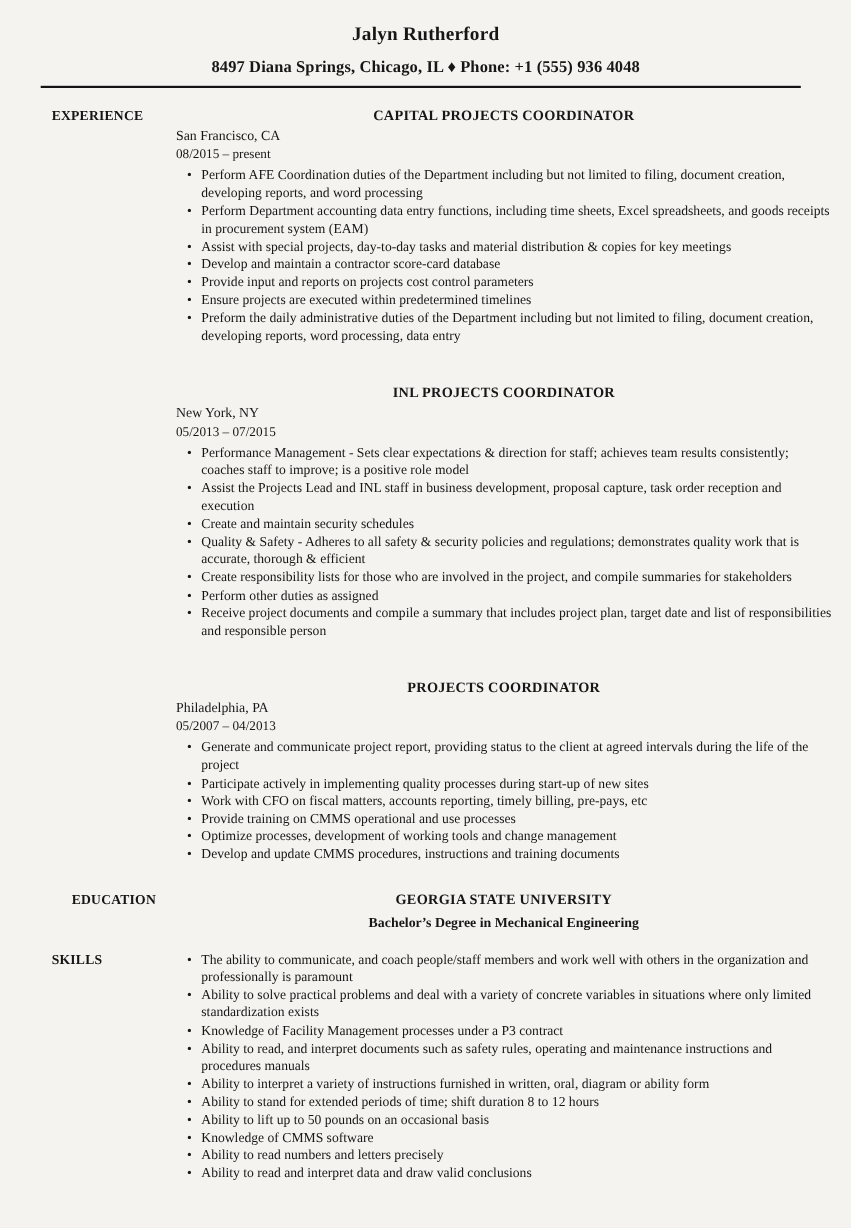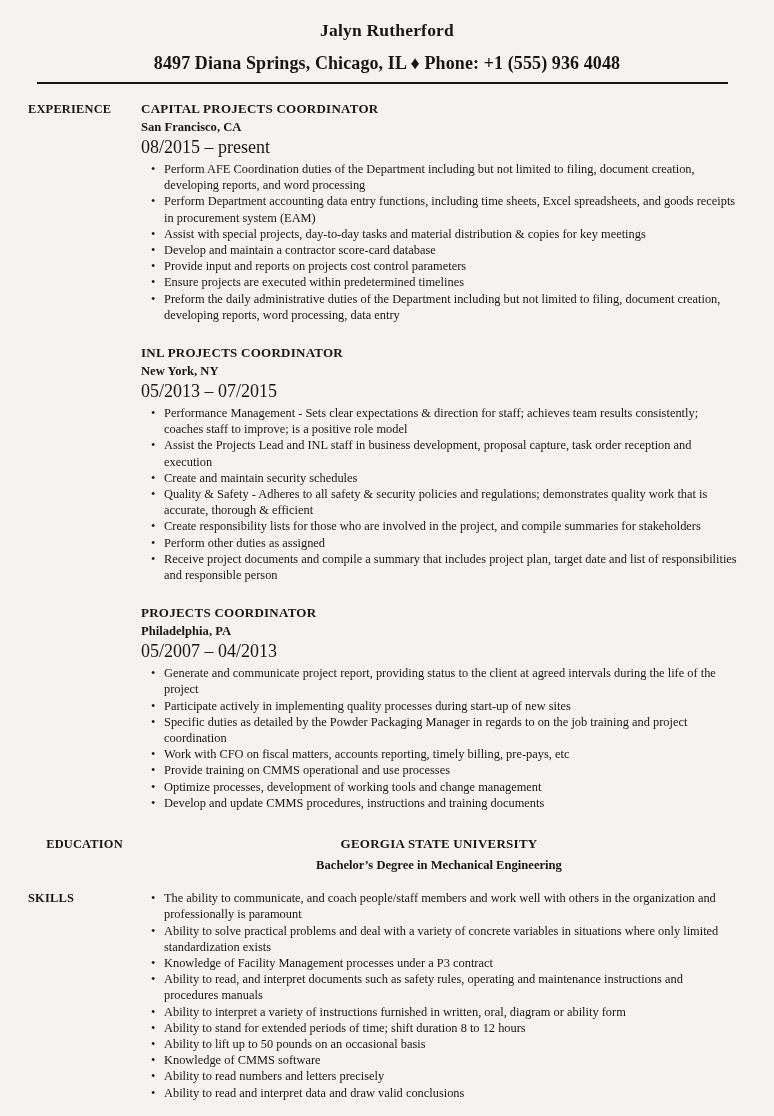--- a/index.html
+++ b/index.html
@@ -18,54 +18,55 @@
   }
   
   .header { text-align: center; }
   .name {
     font-size: 17.5px;
     font-weight: bold;
     letter-spacing: 0.2px;
   }
   .contact {
     margin-top: 12px;
-    font-size: 18px;
+    font-size: 15px;
     font-weight: bold;
     letter-spacing: 0.1px;
   }
   .rule {
     margin: 8px 46px 0 37px;
     border: 0;
     border-top: 2.5px solid #141414;
   }
   
   .sections { margin-top: 17px; }
   .section-row {
     display: flex;
     align-items: flex-start;
-    padding-left: 28px;
+    padding-left: 47px;
   }
   .section-label {
     width: 113px;
     flex: 0 0 113px;
     font-size: 12.4px;
     font-weight: bold;
     letter-spacing: 0.2px;
     padding-top: 1px;
   }
   .section-content { width: 596px; flex: 0 0 596px; }
   
-  .job + .job { margin-top: 22px; }
+  .job + .job { margin-top: 36px; }
   .job-title {
     font-size: 13px;
     font-weight: bold;
     letter-spacing: 0.25px;
+    text-align: center;
   }
-  .job-location { font-size: 12.6px; font-weight: bold; margin-top: 3px; }
-  .job-dates { font-size: 18px; margin-top: 2px; }
+  .job-location { font-size: 12.6px; font-weight: normal; margin-top: 3px; }
+  .job-dates { font-size: 12px; margin-top: 2px; }
   ul.bullets {
     list-style: none;
     margin: 3px 0 0 0;
     padding: 0 0 0 23px;
     font-size: 12.4px;
     line-height: 16.2px;
   }
   ul.bullets li { position: relative; }
   ul.bullets li::before {
     content: "\2022";
@@ -127,21 +128,20 @@
           </ul>
         </div>
 
         <div class="job">
           <div class="job-title">PROJECTS COORDINATOR</div>
           <div class="job-location">Philadelphia, PA</div>
           <div class="job-dates">05/2007 – 04/2013</div>
           <ul class="bullets">
             <li>Generate and communicate project report, providing status to the client at agreed intervals during the life of the project</li>
             <li>Participate actively in implementing quality processes during start-up of new sites</li>
-            <li>Specific duties as detailed by the Powder Packaging Manager in regards to on the job training and project coordination</li>
             <li>Work with CFO on fiscal matters, accounts reporting, timely billing, pre-pays, etc</li>
             <li>Provide training on CMMS operational and use processes</li>
             <li>Optimize processes, development of working tools and change management</li>
             <li>Develop and update CMMS procedures, instructions and training documents</li>
           </ul>
         </div>
 
       </div>
     </div>
 

